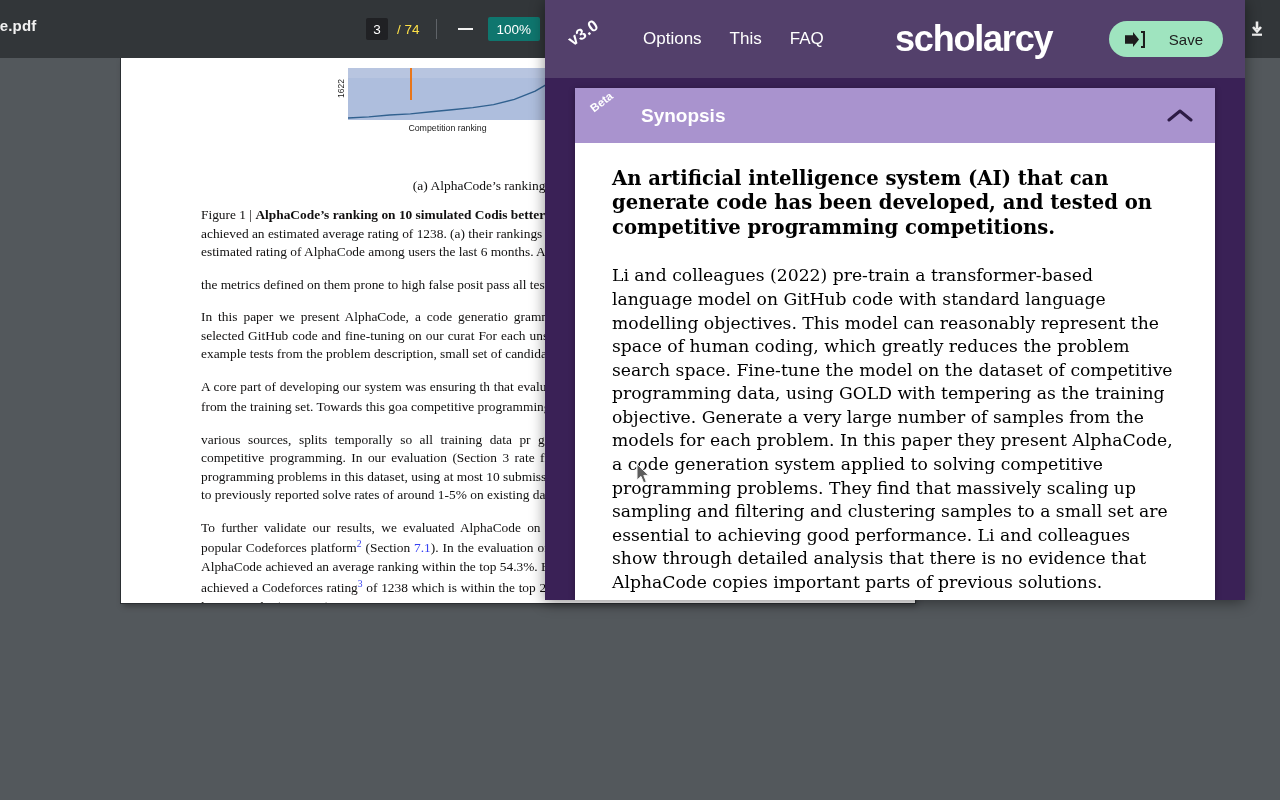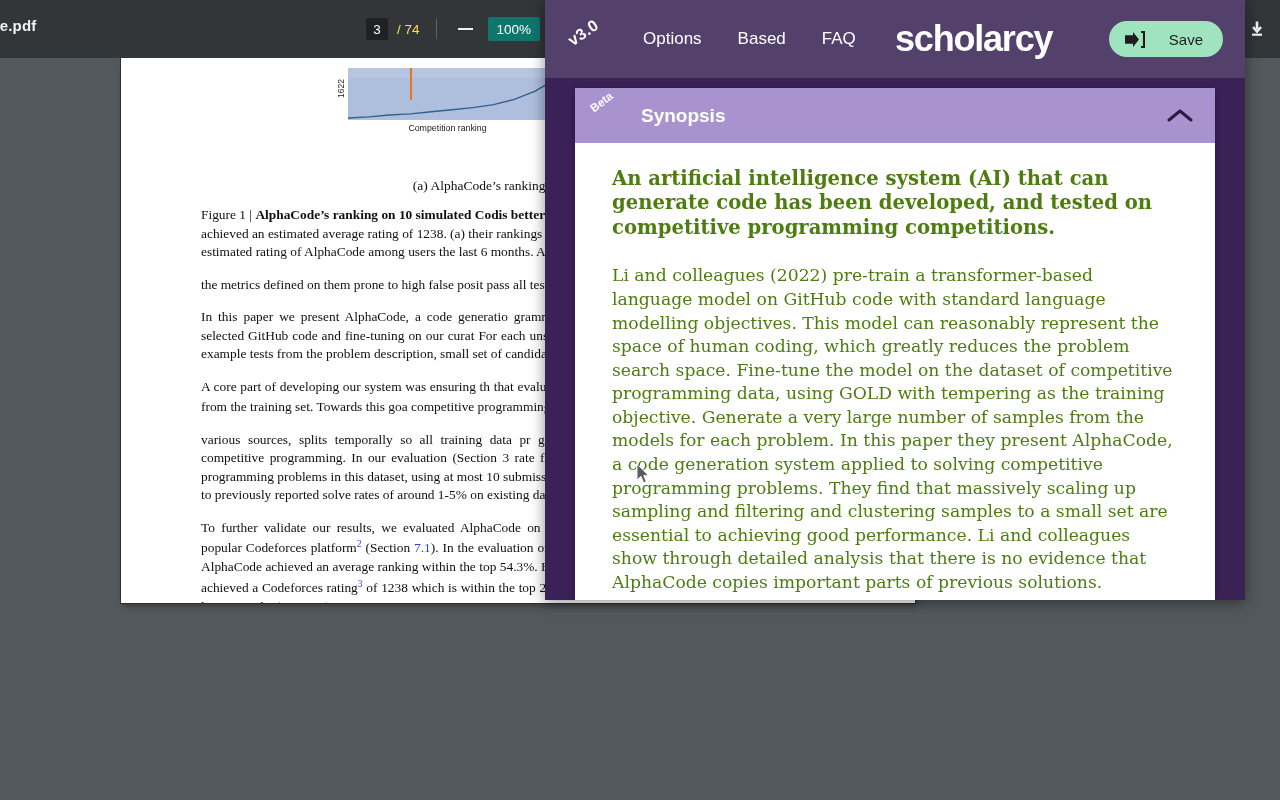--- a/index.html
+++ b/index.html
@@ -140,21 +140,21 @@
     display: flex; align-items: center;
   }
   #sc-version {
     position: absolute; left: 22px; top: 24px;
     color: #ffffff; font-weight: bold; font-size: 16px;
     transform: rotate(-35deg);
     letter-spacing: .5px;
   }
   #sc-nav {
     position: absolute; left: 98px; top: 0; height: 78px;
-    display: flex; align-items: center; gap: 36px;
+    display: flex; align-items: center; gap: 28px;
   }
   #sc-nav a {
     color: #ffffff; text-decoration: none;
     font-size: 17px; cursor: pointer;
   }
   #sc-logo {
     position: absolute; left: 350px; top: 50%;
     transform: translateY(-50%);
     color: #ffffff; font-size: 36px; font-weight: bold;
     letter-spacing: -1.2px;
@@ -193,21 +193,21 @@
     color: #ffffff; font-size: 19px; font-weight: bold;
   }
   #sc-collapse {
     position: absolute; right: 22px; top: 50%;
     transform: translateY(-50%);
     cursor: pointer; line-height: 0;
   }
   #sc-card-body {
     padding: 24px 37px 10px 37px;
     font-family: "DejaVu Serif", serif;
-    color: #4d7c0f;
+    color: #000000;
   }
   #sc-headline {
     margin: 0 0 24px 0;
     font-size: 19.6px; line-height: 1.25;
     font-weight: bold;
   }
   #sc-summary {
     margin: 0 0 44px 0;
     font-size: 17.2px; line-height: 1.37;
   }
@@ -284,21 +284,21 @@
     </div>
   </div>
 </div>
 
 <div id="scholarcy-panel">
 
   <div id="sc-header">
     <div id="sc-version">v3.0</div>
     <nav id="sc-nav">
       <a>Options</a>
-      <a>Based</a>
+      <a>This</a>
       <a>FAQ</a>
     </nav>
     <div id="sc-logo">scholarcy</div>
     <button id="sc-save">
       <span style="line-height:0">
         <svg width="20" height="17" viewBox="0 0 20 17">
           <path d="M0 4.2 H8 V1 L14 8.5 L8 16 V12.8 H0 Z" fill="#1d1d1d"></path>
           <path d="M16 1 H19 V16 H16" stroke="#1d1d1d" stroke-width="2.1" fill="none"></path>
         </svg>
       </span>

